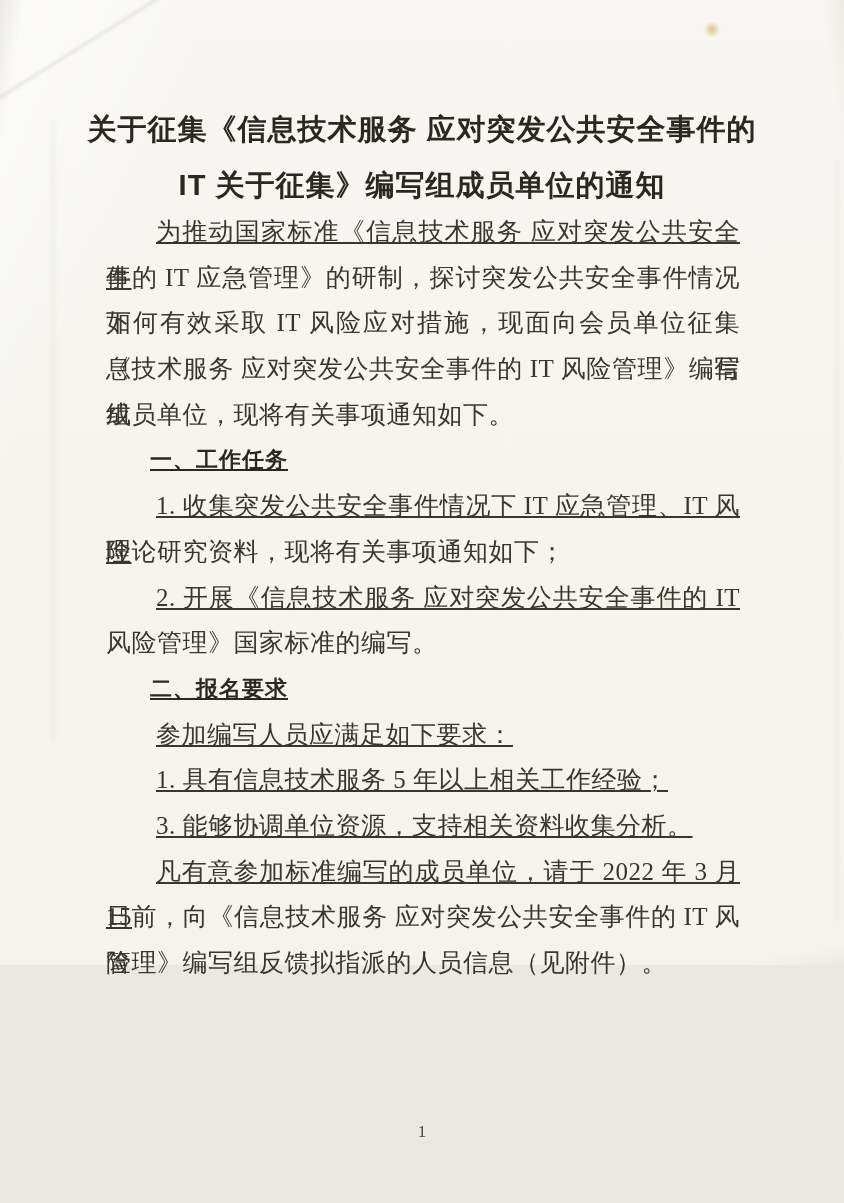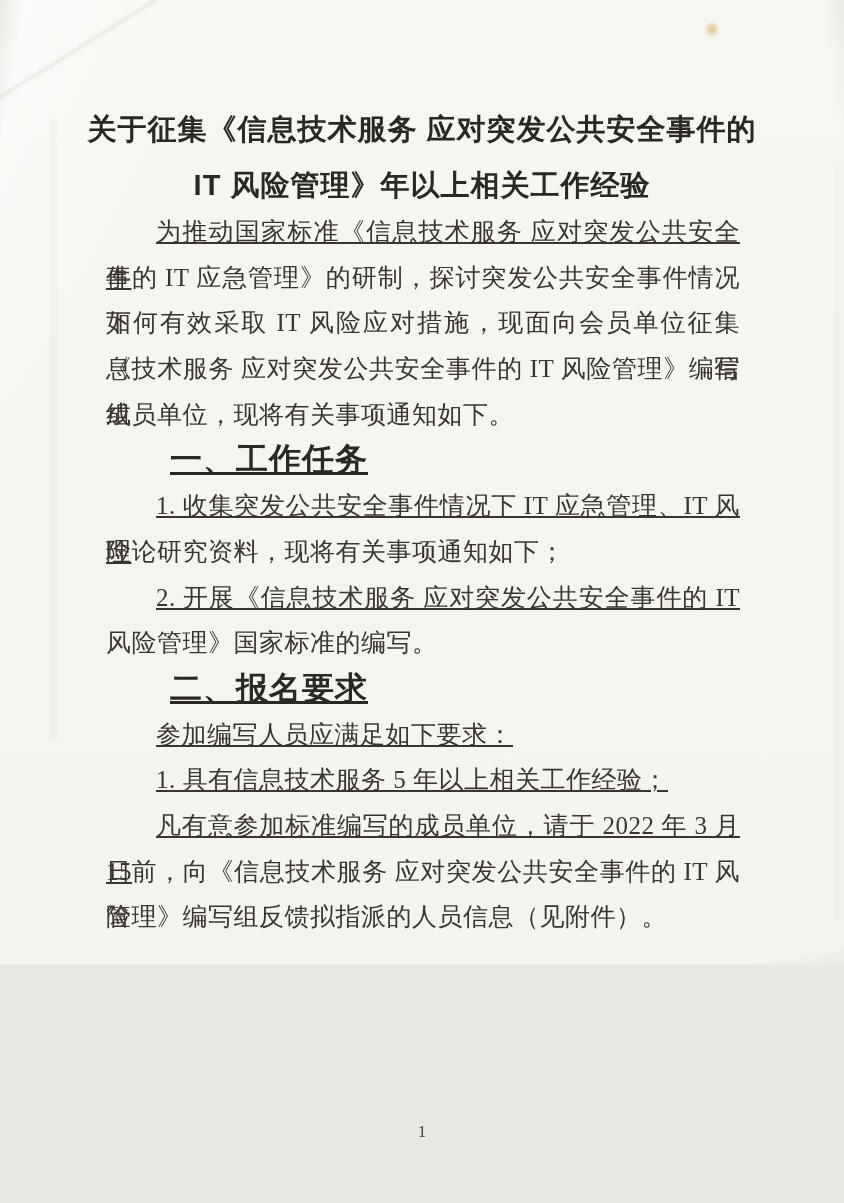--- a/index.html
+++ b/index.html
@@ -59,21 +59,21 @@
     line-height: 45.7px;
     letter-spacing: 0.5px;
     color: #3a362f;
   }
   .line { height: 45.7px; white-space: nowrap; }
   .line.justify { white-space: normal; text-align: justify; text-align-last: justify; }
   .line.indent { text-indent: 2em; text-decoration: underline; }
   .line.heading {
     font-family: "Liberation Sans", "DejaVu Sans", sans-serif;
     font-weight: 700;
-    font-size: 32px;
+    font-size: 22px;
     color: #2b2822;
     letter-spacing: 1px;
   }
 
   .page-number {
     position: absolute; left: 0; top: 1122px; width: 844px;
     text-align: center;
     font-size: 17px;
     color: #4a463f;
   }
@@ -82,36 +82,37 @@
 <body>
 
 <div class="paper">
   <div class="crease-a"></div>
   <div class="crease-b"></div>
   <div class="crease-c"></div>
   <div class="stain"></div>
 
   <div class="title-block">
     <div>关于征集《信息技术服务 应对突发公共安全事件的</div>
-    <div>IT 风险管理》年以上相关工作经验</div>
+    <div>IT 关于征集》编写组成员单位的通知</div>
   </div>
 
   <div class="body-block">
     <div class="line indent justify">为推动国家标准《信息技术服务 应对突发公共安全事</div>
     <div class="line justify">件的 IT 应急管理》的研制，探讨突发公共安全事件情况下</div>
     <div class="line justify">如何有效采取 IT 风险应对措施，现面向会员单位征集《信</div>
     <div class="line justify">息技术服务 应对突发公共安全事件的 IT 风险管理》编写组</div>
     <div class="line">成员单位，现将有关事项通知如下。</div>
     <div class="line heading indent">一、工作任务</div>
     <div class="line indent justify">1. 收集突发公共安全事件情况下 IT 应急管理、IT 风险</div>
     <div class="line">理论研究资料，现将有关事项通知如下；</div>
     <div class="line indent justify">2. 开展《信息技术服务 应对突发公共安全事件的 IT</div>
     <div class="line">风险管理》国家标准的编写。</div>
     <div class="line heading indent">二、报名要求</div>
     <div class="line indent">参加编写人员应满足如下要求：</div>
     <div class="line indent">1. 具有信息技术服务 5 年以上相关工作经验；</div>
+    <div class="line indent">3. 能够协调单位资源，支持相关资料收集分析。</div>
     <div class="line indent justify">凡有意参加标准编写的成员单位，请于 2022 年 3 月 15</div>
     <div class="line justify">日前，向《信息技术服务 应对突发公共安全事件的 IT 风险</div>
     <div class="line">管理》编写组反馈拟指派的人员信息（见附件）。</div>
   </div>
 
   <div class="page-number">1</div>
 </div>
 
 </body></html>

